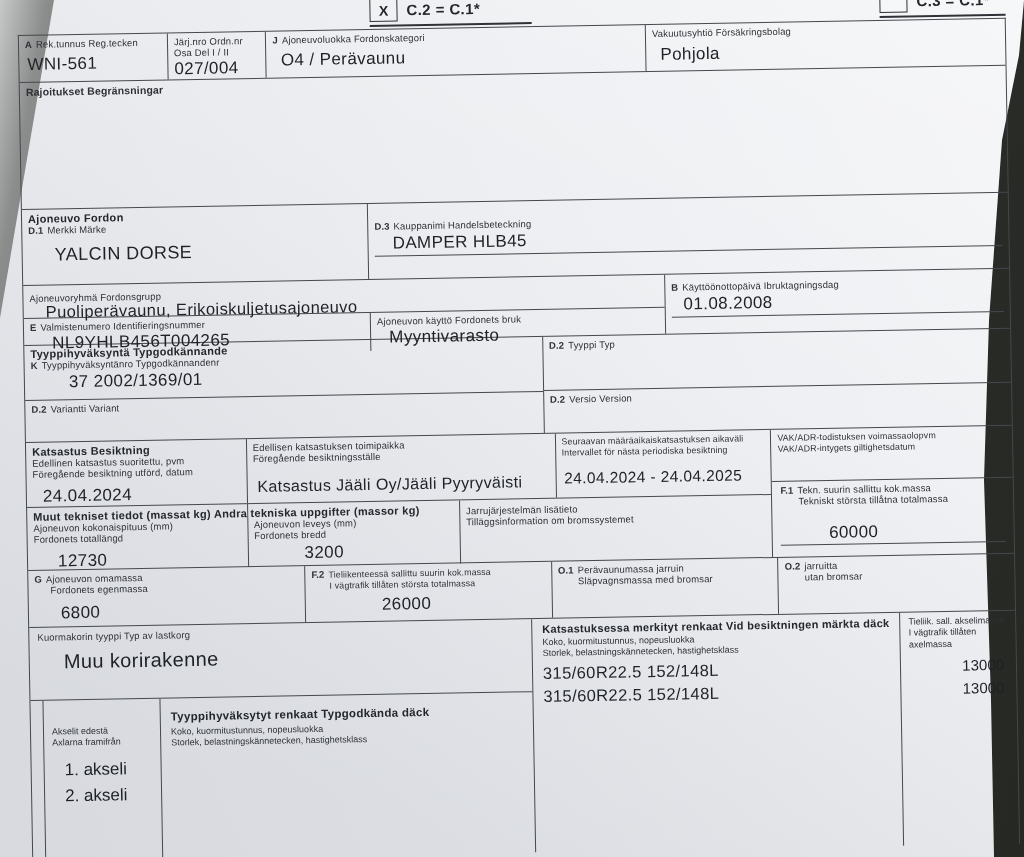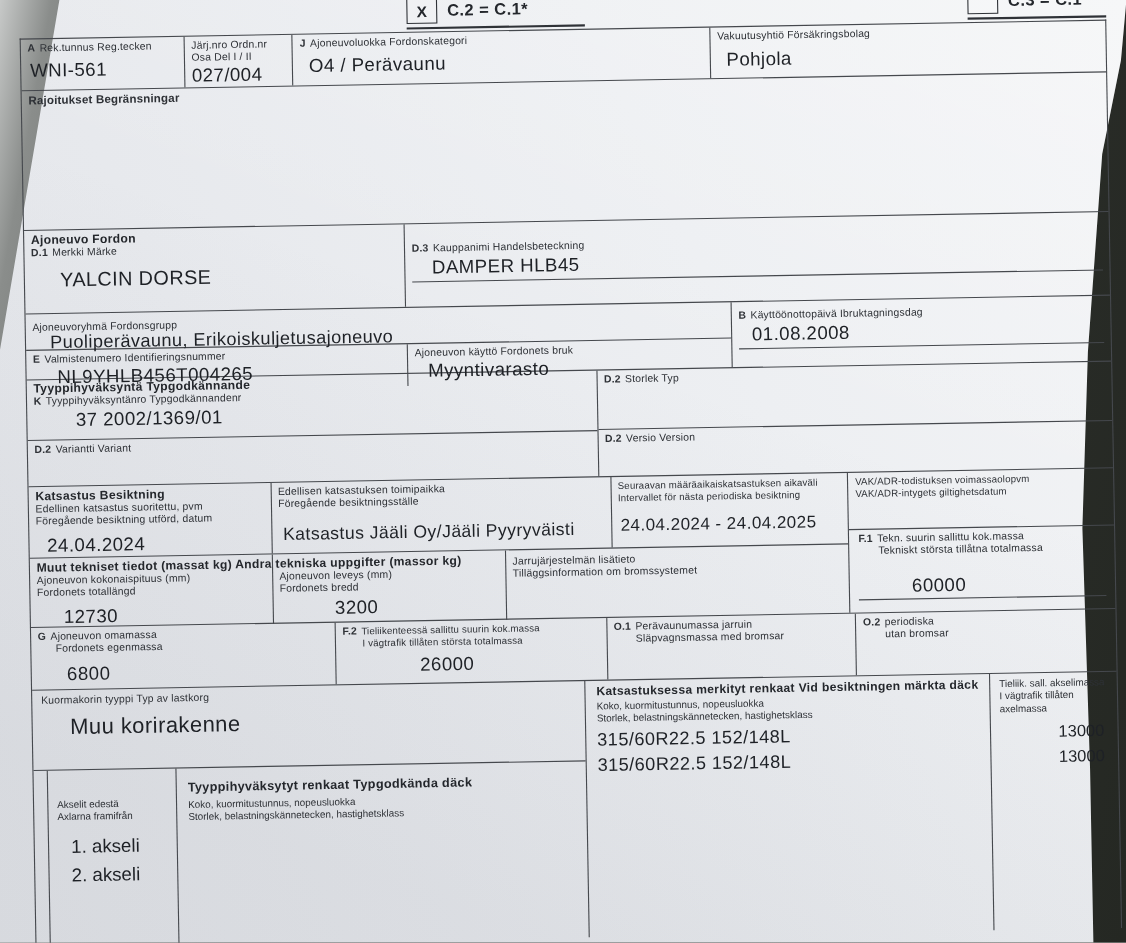--- a/index.html
+++ b/index.html
@@ -184,21 +184,21 @@
           <div class="lb"><span class="code">K</span><span>Tyyppihyväksyntänro  Typgodkännandenr</span></div>
           <div class="val" style="padding-left:38px;margin-top:2px;">37 2002/1369/01</div>
         </div>
         <div class="variant-cell">
           <div class="lb"><span class="code">D.2</span><span>Variantti  Variant</span></div>
           <div class="val"></div>
         </div>
       </div>
       <div class="col right">
         <div class="tyyppi-cell">
-          <div class="lb"><span class="code">D.2</span><span>Storlek  Typ</span></div>
+          <div class="lb"><span class="code">D.2</span><span>Tyyppi  Typ</span></div>
           <div class="val"></div>
         </div>
         <div class="versio-cell">
           <div class="lb"><span class="code">D.2</span><span>Versio  Version</span></div>
           <div class="val"></div>
         </div>
       </div>
     </div>
 
     <div class="row r78">
@@ -266,21 +266,21 @@
         <div class="lb" style="font-size:8.8px;"><span class="code">F.2</span><span>Tieliikenteessä sallittu suurin kok.massa</span></div>
         <div class="lb" style="font-size:8.8px;padding-left:18px;">I vägtrafik tillåten största totalmassa</div>
         <div class="val" style="padding-left:70px;margin-top:5px;">26000</div>
       </div>
       <div class="cell c-o1">
         <div class="lb"><span class="code">O.1</span><span>Perävaunumassa jarruin</span></div>
         <div class="lb" style="padding-left:20px;">Släpvagnsmassa med bromsar</div>
         <div class="val"></div>
       </div>
       <div class="cell c-o2">
-        <div class="lb"><span class="code">O.2</span><span>periodiska</span></div>
+        <div class="lb"><span class="code">O.2</span><span>jarruitta</span></div>
         <div class="lb" style="padding-left:20px;">utan bromsar</div>
         <div class="val"></div>
       </div>
     </div>
 
     <div class="row bottom">
       <div class="bleft">
         <div class="bodytype">
           <div class="lb">Kuormakorin tyyppi  Typ av lastkorg</div>
           <div class="val" style="padding-left:26px;margin-top:8px;font-size:20px;">Muu korirakenne</div>

